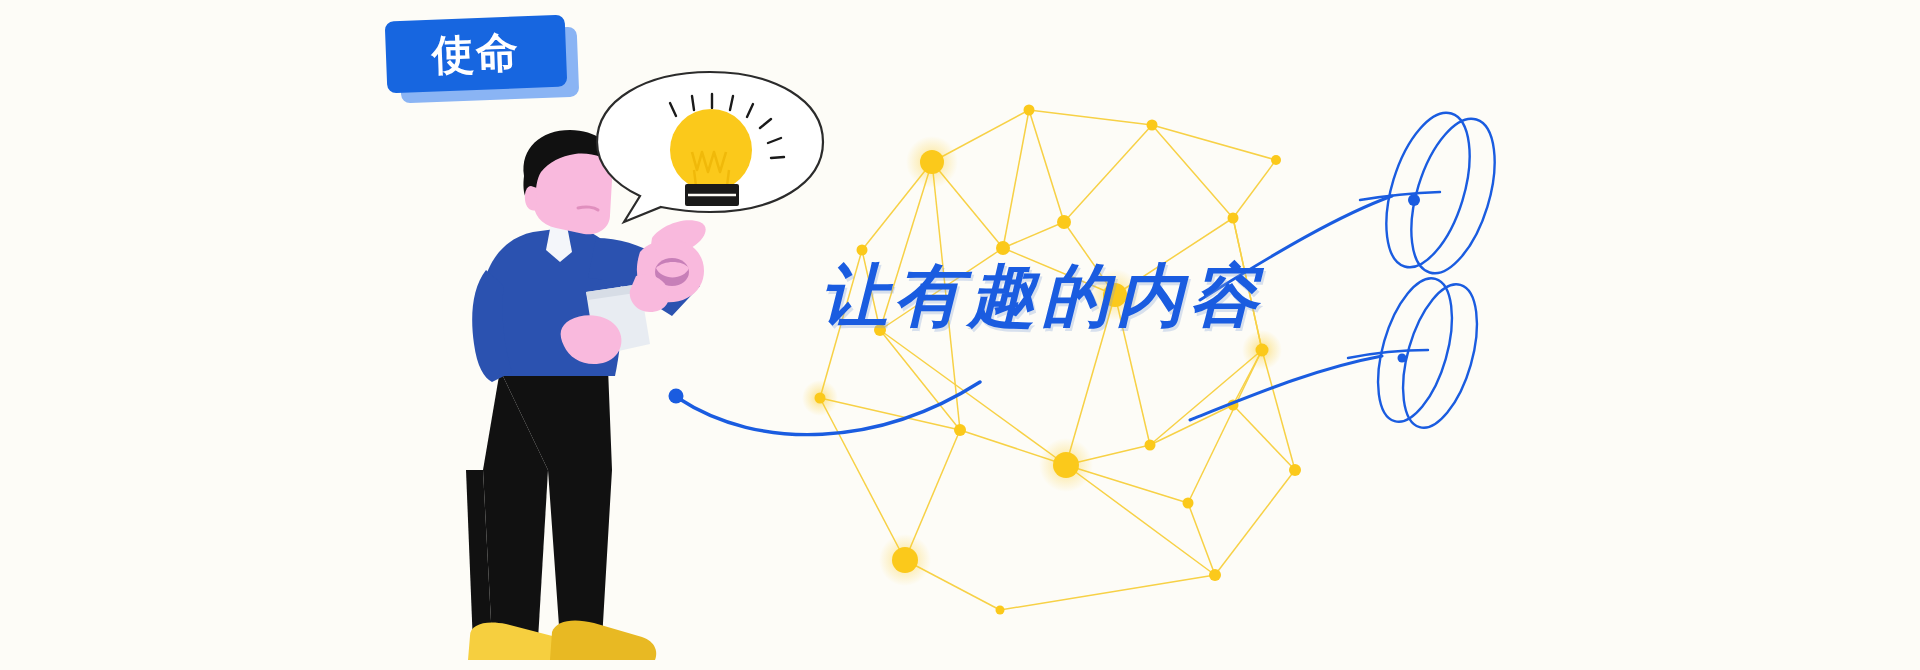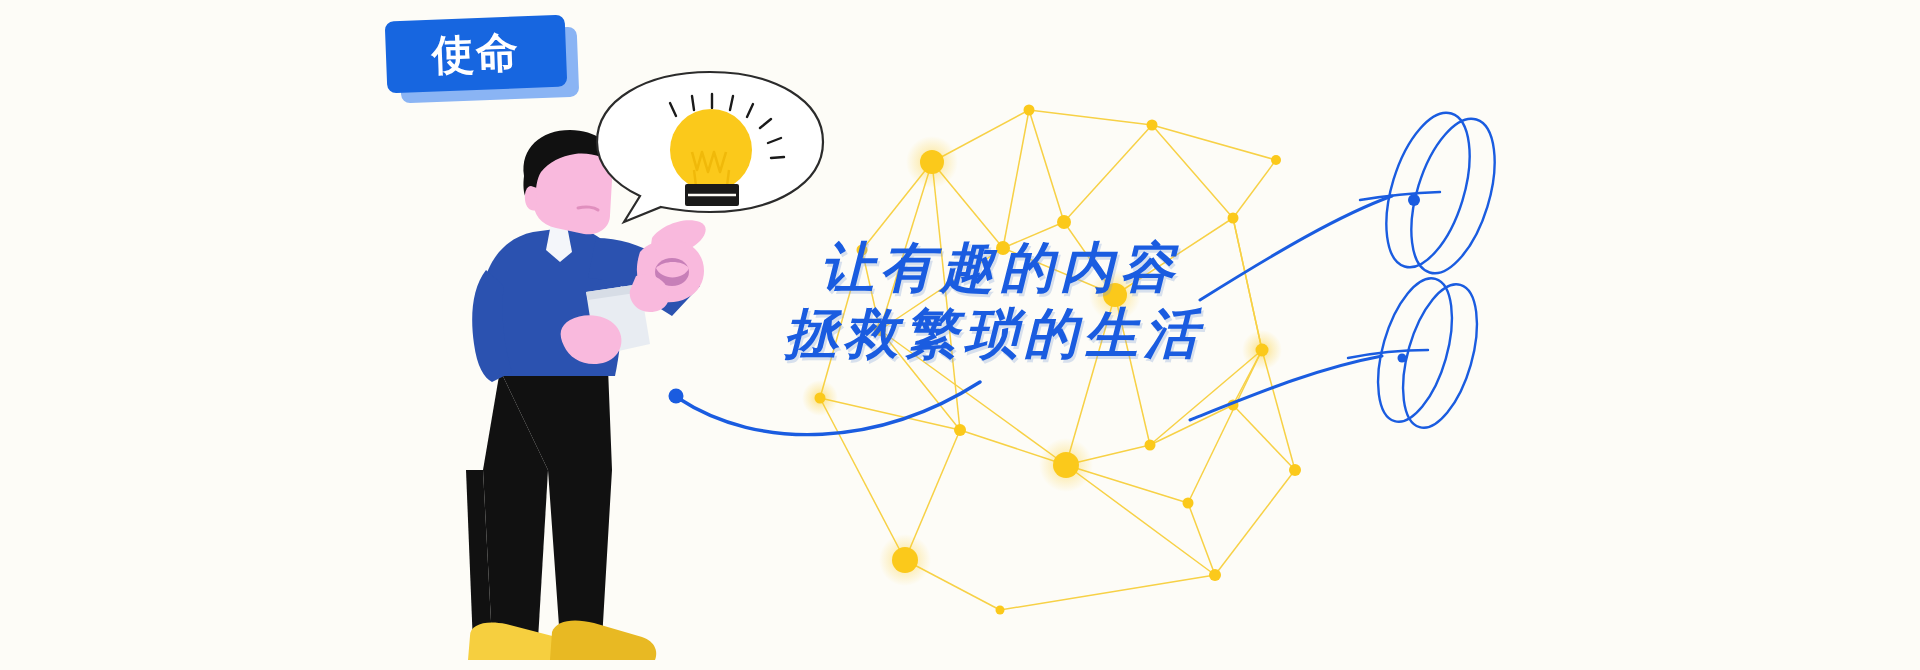--- a/index.html
+++ b/index.html
@@ -67,28 +67,29 @@
   }
   
   .headline {
     position: absolute;
     left: 820px;
     top: 236px;
     width: 740px;
   }
   .headline-line {
     color: #1a5ce0;
-    font-size: 54px;
+    font-size: 68px;
     font-weight: bold;
     font-style: italic;
     letter-spacing: 6px;
     line-height: 1.22;
     white-space: nowrap;
     text-shadow: 2px 3px 0 rgba(130,160,215,0.30);
-    font-family: Liberation Serif, serif;
+    font-family: Liberation Mono, monospace;
+    margin-top: 24px;
   }
   .headline-line.l2 {
     margin-left: -36px;
   }
 </style>
 </head>
 <body>
 
 <div id="banner">
 
@@ -299,16 +300,15 @@
 
   <div class="badge-wrap">
     <div class="badge-shadow"></div>
     <div class="badge-main">
       <span class="badge-text">使命</span>
     </div>
   </div>
 
   <div class="headline">
     <div class="headline-line l1">让有趣的内容</div>
-    <div class="headline-line l2">拯救繁琐的生活</div>
   </div>
 
 </div>
 
 </body></html>

